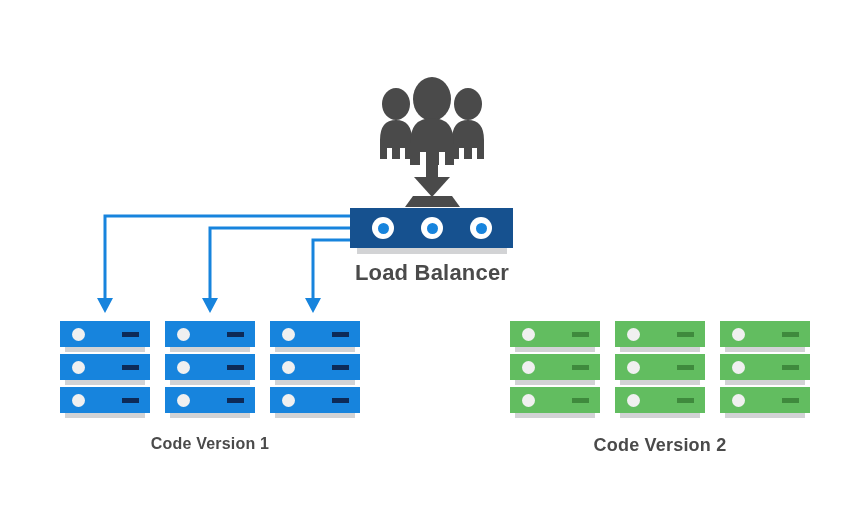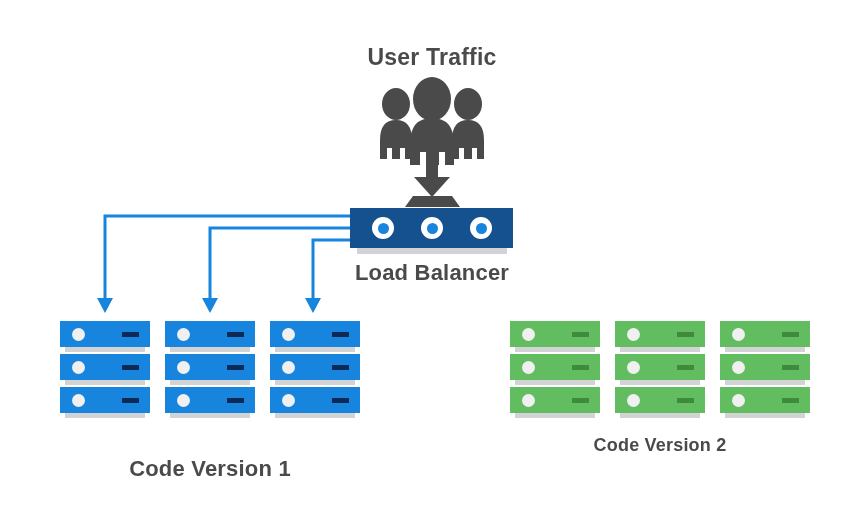--- a/index.html
+++ b/index.html
@@ -34,22 +34,22 @@
     font-size: 23px;
   }
   #load-balancer-label {
     left: 0; right: 0;
     top: 260px;
     font-size: 22px;
   }
   #cv1-label {
     left: 30px;
     width: 360px;
-    top: 456px;
-    font-size: 22px;
+    top: 435px;
+    font-size: 16px;
   }
   #cv2-label {
     left: 480px;
     width: 360px;
     top: 435px;
     font-size: 18px;
   }
 
   
   .layer {
@@ -141,21 +141,20 @@
   .blue .unit { background: #1784dd; }
   .blue .unit-dash { background: #0d2a57; }
   .green .unit { background: #62bd60; }
   .green .unit-dash { background: #3f8a3d; }
 </style>
 </head>
 <body>
 
 <div id="canvas">
 
-  <div class="label" id="user-traffic-label">User Traffic</div>
 
   <svg class="layer" viewBox="0 0 864 511" xmlns="http://www.w3.org/2000/svg">
     <g fill="#4a4a4a">
 
       <ellipse cx="396" cy="104" rx="14" ry="16"></ellipse>
       <path d="M380 140 q0 -20 16 -20 q16 0 16 20 l0 19 l-7 0 l0 -11 l-5 0 l0 11 l-8 0 l0 -11 l-5 0 l0 11 l-7 0 Z"></path>
 
       <ellipse cx="468" cy="104" rx="14" ry="16"></ellipse>
       <path d="M452 140 q0 -20 16 -20 q16 0 16 20 l0 19 l-7 0 l0 -11 l-5 0 l0 11 l-8 0 l0 -11 l-5 0 l0 11 l-7 0 Z"></path>
 

